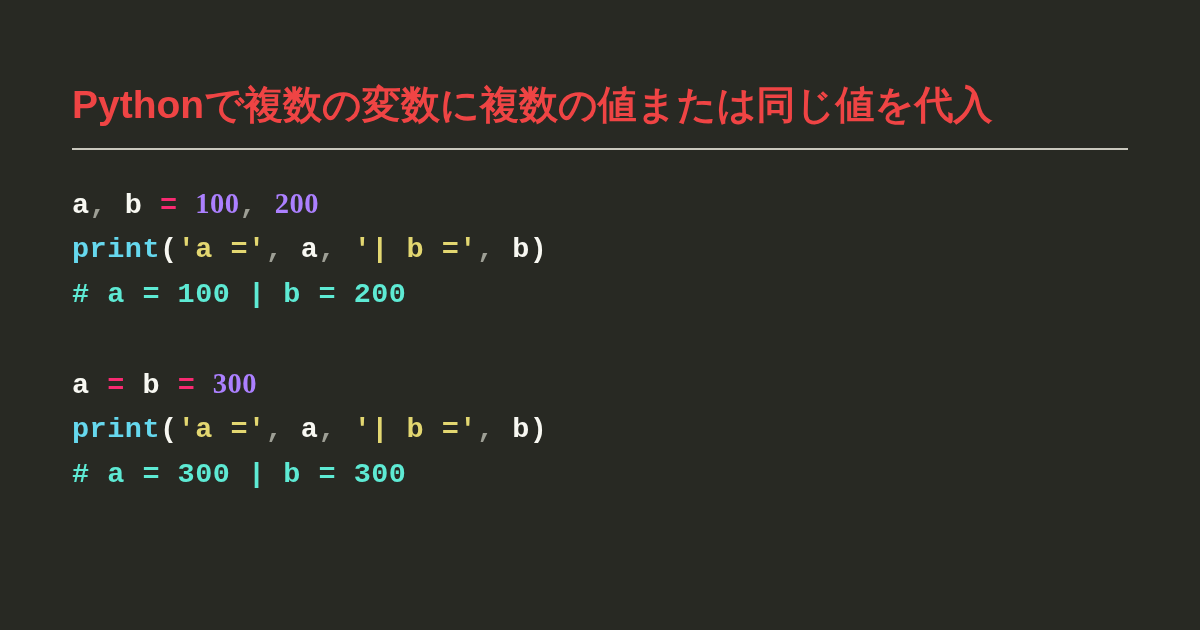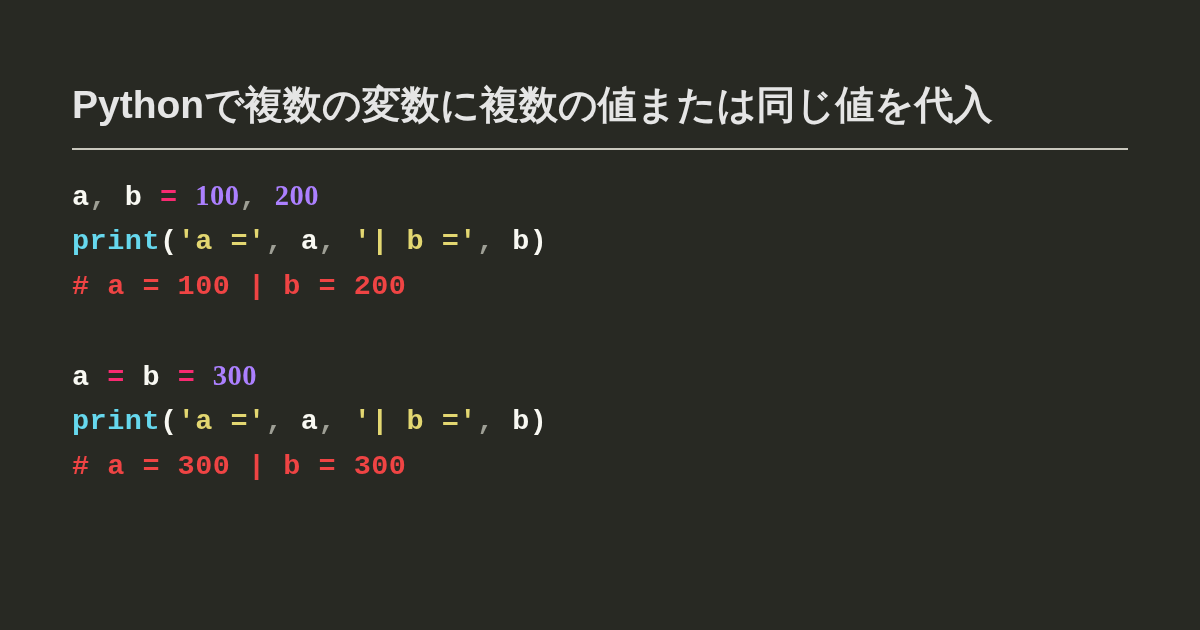--- a/index.html
+++ b/index.html
@@ -12,40 +12,40 @@
     height: 630px;
     background: #282923;
     font-family: "Hiragino Kaku Gothic Pro", "Meiryo", "Segoe UI", sans-serif;
     color: #f8f8f2;
     padding: 78px 72px 0 72px;
     overflow: hidden;
   }
   .title {
     font-size: 39px;
     font-weight: 700;
-    color: #e5e5e5;
+    color: #ef4444;
     letter-spacing: 0px;
     padding-bottom: 16px;
     border-bottom: 2px solid #c9c7bd;
-    margin-bottom: 24px;
+    margin-bottom: 32px;
   }
   .code {
     font-family: "Consolas", "Menlo", "Courier New", monospace;
     font-size: 28.5px;
     font-weight: 600;
     line-height: 1.56;
     white-space: pre;
     letter-spacing: 0.5px;
   }
   .tok-var    { color: #f8f8f2; }
   .tok-punct  { color: #9e9f95; }
   .tok-op     { color: #f82a71; }
   .tok-num    { color: #ac80ff; font-family: Liberation Serif, serif; }
   .tok-func   { color: #66d8ee; }
   .tok-str    { color: #e3d771; }
-  .tok-comment{ color: #ef4444; }
+  .tok-comment{ color: #5eead4; }
 </style>
 </head>
 <body>
 
 <h1 class="title">Pythonで複数の変数に複数の値または同じ値を代入</h1>
 
 <pre class="code"><div><span class="tok-var">a</span><span class="tok-punct">, </span><span class="tok-var">b </span><span class="tok-op">=</span><span class="tok-var"> </span><span class="tok-num">100</span><span class="tok-punct">, </span><span class="tok-num">200</span></div><div><span class="tok-func">print</span><span class="tok-var">(</span><span class="tok-str">'a ='</span><span class="tok-punct">, </span><span class="tok-var">a</span><span class="tok-punct">, </span><span class="tok-str">'| b ='</span><span class="tok-punct">, </span><span class="tok-var">b</span><span class="tok-var">)</span></div><div><span class="tok-comment"># a = 100 | b = 200</span></div><div>&nbsp;</div><div><span class="tok-var">a </span><span class="tok-op">=</span><span class="tok-var"> b </span><span class="tok-op">=</span><span class="tok-var"> </span><span class="tok-num">300</span></div><div><span class="tok-func">print</span><span class="tok-var">(</span><span class="tok-str">'a ='</span><span class="tok-punct">, </span><span class="tok-var">a</span><span class="tok-punct">, </span><span class="tok-str">'| b ='</span><span class="tok-punct">, </span><span class="tok-var">b</span><span class="tok-var">)</span></div><div><span class="tok-comment"># a = 300 | b = 300</span></div></pre>
 
 </body></html>

